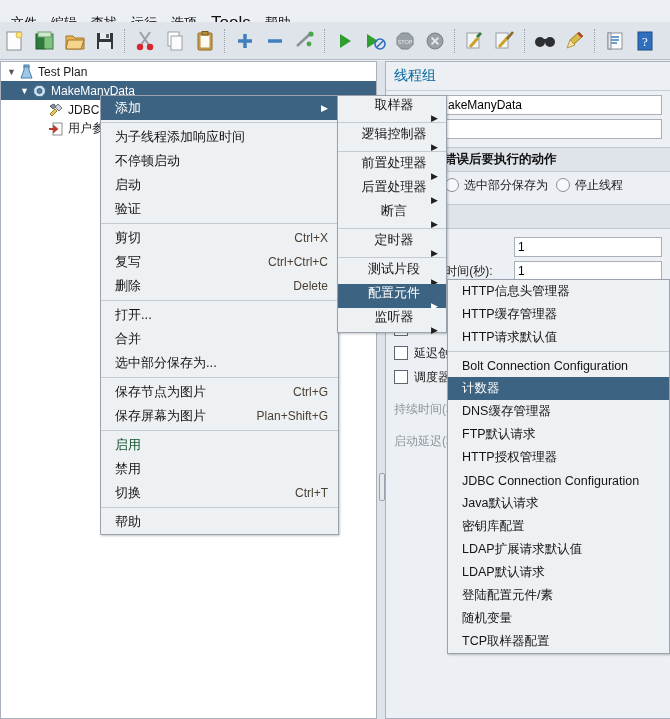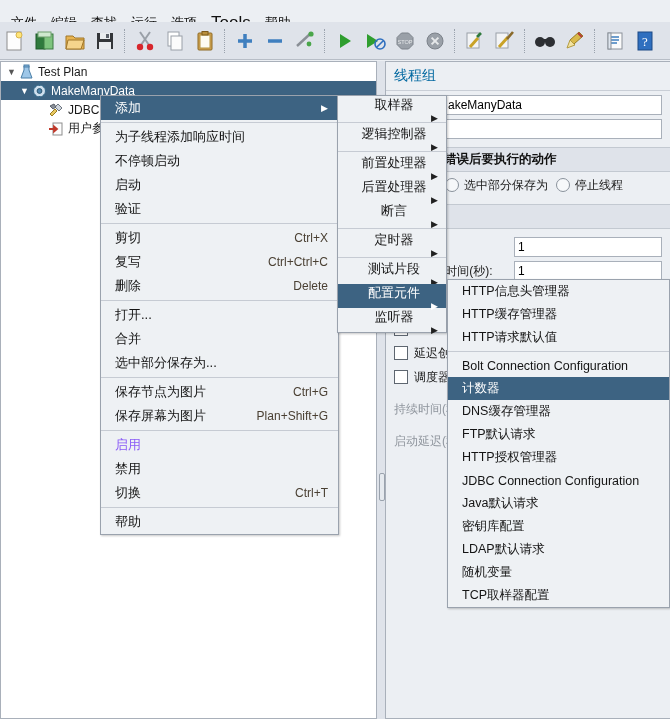--- a/index.html
+++ b/index.html
@@ -118,21 +118,21 @@
     padding: 0 0;
     z-index: 50;
   }
   .menu .row {
     position: relative;
     height: 24px; display: flex; align-items: center;
     padding: 0 10px 0 14px;
     font-size: 13px; color: #141414; white-space: nowrap;
   }
   .menu .row.hl { background: #3d6382; color: #ffffff; }
-  .menu .row.dis { color: #8b5cf6; }
+  .menu .row.dis { color: #14532d; }
   .menu .row .accel {
     margin-left: auto; padding-left: 24px;
     font-size: 12px; color: #4a4033;
     font-family: "Liberation Sans", sans-serif;
   }
   .menu .row .arrow {
     margin-left: auto; padding-left: 18px;
     font-size: 9px; color: #202020; line-height: 1;
   }
   .menu .row.hl .arrow { color: #fff; }
@@ -542,23 +542,29 @@
     <div class="row">
         <span>JDBC Connection Configuration</span>
       </div>
     <div class="row">
         <span>Java默认请求</span>
       </div>
     <div class="row">
         <span>密钥库配置</span>
       </div>
     <div class="row">
+        <span>LDAP扩展请求默认值</span>
+      </div>
+    <div class="row">
         <span>LDAP默认请求</span>
       </div>
     <div class="row">
+        <span>登陆配置元件/素</span>
+      </div>
+    <div class="row">
         <span>随机变量</span>
       </div>
     <div class="row">
         <span>TCP取样器配置</span>
       </div>
 
   </div>
 
 </div>
 

